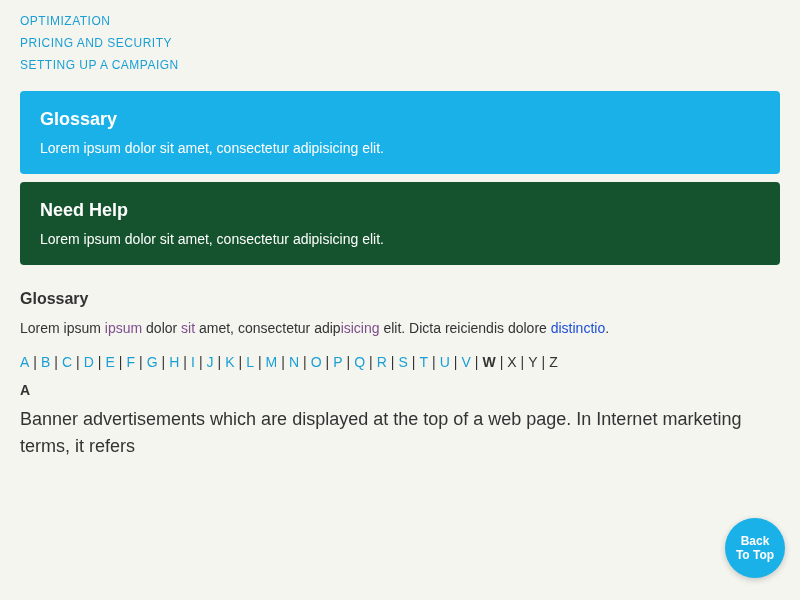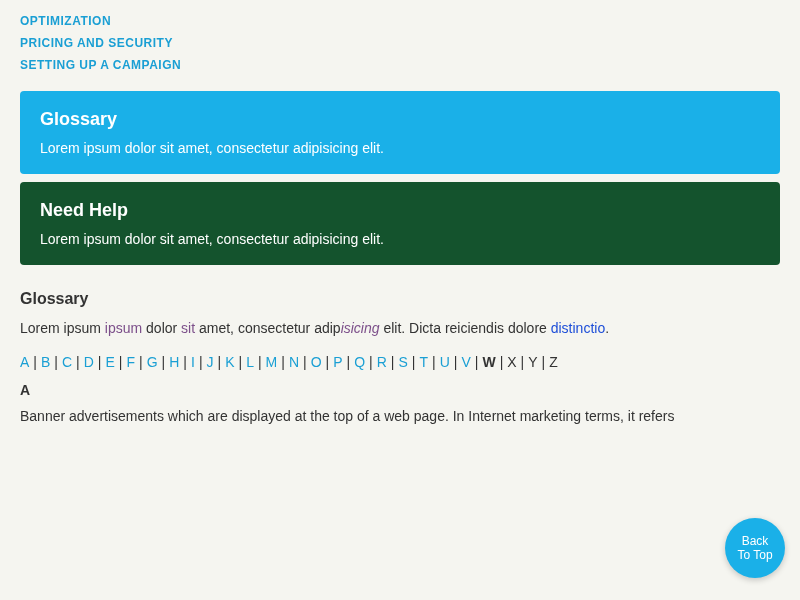--- a/index.html
+++ b/index.html
@@ -16,21 +16,21 @@
 
     .nav-links {
       padding: 10px 20px 5px 20px;
     }
 
     .nav-link {
       display: block;
       color: #1a9fd4;
       text-decoration: none;
       font-size: 12px;
-      font-weight: bold;
+      font-weight: normal;
       letter-spacing: 0.5px;
       padding: 4px 0;
       text-transform: uppercase;
     }
 
     .cards-section {
       padding: 10px 20px;
       display: flex;
       flex-direction: column;
       gap: 8px;
@@ -113,41 +113,41 @@
     }
 
     .glossary-term {
       font-size: 15px;
       font-weight: bold;
       color: #1a9fd4;
       margin-bottom: 6px;
     }
 
     .glossary-term-def {
-      font-size: 14px;
+      font-size: 18px;
       color: #333;
       line-height: 1.5;
     }
 
     .back-to-top {
       position: fixed;
       bottom: 22px;
       right: 15px;
       width: 60px;
       height: 60px;
       background-color: #1ab0e8;
       border-radius: 50%;
       display: flex;
       flex-direction: column;
       align-items: center;
       justify-content: center;
       cursor: pointer;
       color: white;
       font-size: 12px;
-      font-weight: normal;
+      font-weight: bold;
       text-align: right;
       line-height: 1.2;
       box-shadow: 0 2px 6px rgba(0,0,0,0.2);
     }
   </style>
 </head>
 <body>
 
 <div class="nav-links">
 
@@ -163,21 +163,21 @@
   </div>
   <div class="card-yellow">
     <div class="card-title">Need Help</div>
     <div class="card-text">Lorem ipsum dolor sit amet, consectetur adipisicing elit.</div>
   </div>
 </div>
 
 <div class="glossary-section">
   <div class="glossary-title">Glossary</div>
   <div class="glossary-description">
-    Lorem ipsum <span style="color:#7c4f8a;margin-top:10px;">ipsum</span> dolor <span style="color:#7c4f8a;">sit</span> amet, consectetur adip<span style="color:#7c4f8a;font-style:italic;">isicing</span> elit. Dicta reiciendis dolore <span style="color:#1d4ed8;">distinctio</span>.
+    Lorem ipsum <span style="color:#7c4f8a;margin-top:10px;">ipsum</span> dolor <span style="color:#7c4f8a;">sit</span> amet, consectetur adip<span style="color:#7c4f8a;">isicing</span> elit. Dicta reiciendis dolore <span style="color:#1d4ed8;">distinctio</span>.
   </div>
 
   <div class="alphabet-nav">
     <a class="alpha-link" href="#">A</a>
     <span class="alpha-sep">|</span>
     <a class="alpha-link" href="#">B</a>
     <span class="alpha-sep">|</span>
     <a class="alpha-link" href="#">C</a>
     <span class="alpha-sep">|</span>
     <a class="alpha-link" href="#">D</a>

